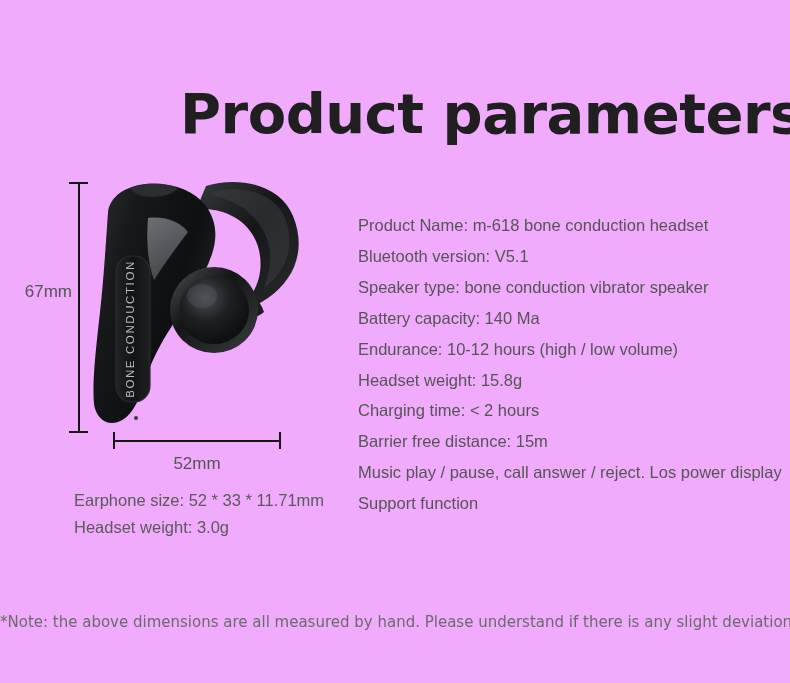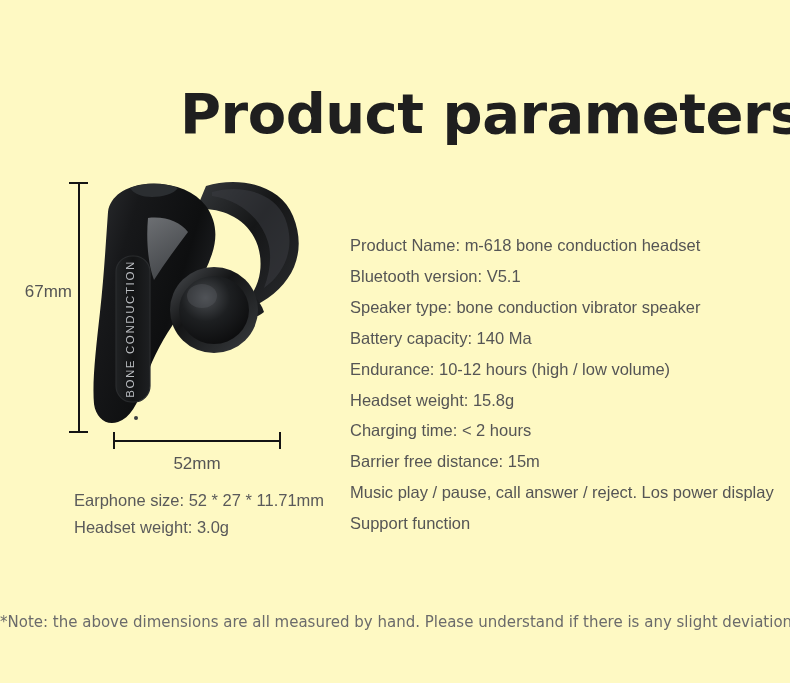--- a/index.html
+++ b/index.html
@@ -9,21 +9,21 @@
     background: #ffffff;
   }
   body {
     font-family: "Liberation Sans", sans-serif;
     -webkit-font-smoothing: antialiased;
   }
   #page {
     position: relative;
     width: 790px;
     height: 683px;
-    background: #fef9c3;
+    background: #f0abfc;
     overflow: hidden;
   }
 
   
   #title {
     position: absolute;
     left: 180px;
     top: 82px;
     width: 570px;
     text-align: center;
@@ -119,24 +119,23 @@
   #left-details .detail-line {
     font-size: 16.5px;
     line-height: 27px;
     color: #5a5a5a;
     white-space: nowrap;
   }
 
   
   #spec-list {
     position: absolute;
-    left: 350px;
+    left: 358px;
     top: 210px;
     width: 430px;
-    margin-top: 20px;
   }
   #spec-list .spec-line {
     font-size: 16.5px;
     line-height: 30.9px;
     color: #555555;
     white-space: nowrap;
   }
 
   
   #footer-note {
@@ -225,21 +224,21 @@
   <div class="dim-line" id="dim-vertical-tick-top"></div>
   <div class="dim-line" id="dim-vertical-tick-bottom"></div>
   <div id="dim-vertical-label">67mm</div>
 
   <div class="dim-line" id="dim-horizontal-line"></div>
   <div class="dim-line" id="dim-horizontal-tick-left"></div>
   <div class="dim-line" id="dim-horizontal-tick-right"></div>
   <div id="dim-horizontal-label">52mm</div>
 
   <div id="left-details">
-    <div class="detail-line">Earphone size: 52 * 27 * 11.71mm</div>
+    <div class="detail-line">Earphone size: 52 * 33 * 11.71mm</div>
     <div class="detail-line">Headset weight: 3.0g</div>
   </div>
 
   <div id="spec-list">
     <div class="spec-line">Product Name: m-618 bone conduction headset</div>
     <div class="spec-line">Bluetooth version: V5.1</div>
     <div class="spec-line">Speaker type: bone conduction vibrator speaker</div>
     <div class="spec-line">Battery capacity: 140 Ma</div>
     <div class="spec-line">Endurance: 10-12 hours (high / low volume)</div>
     <div class="spec-line">Headset weight: 15.8g</div>

